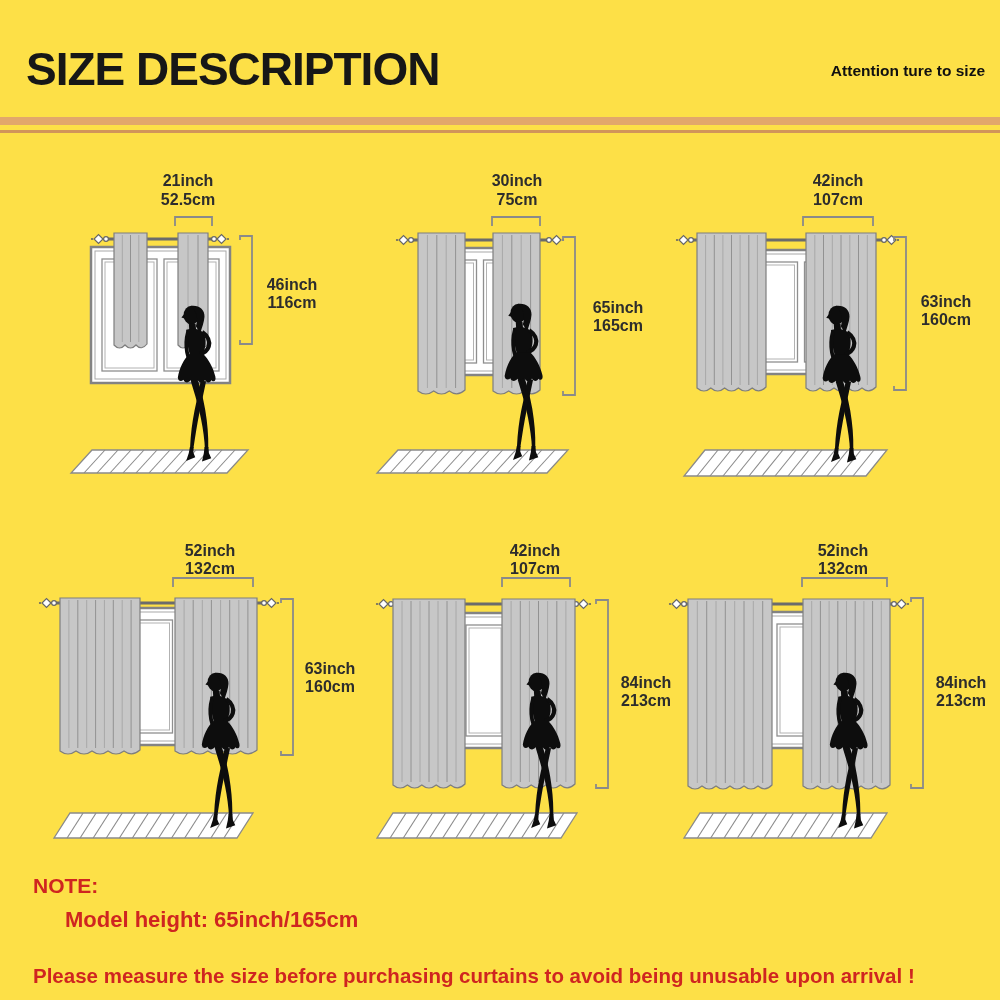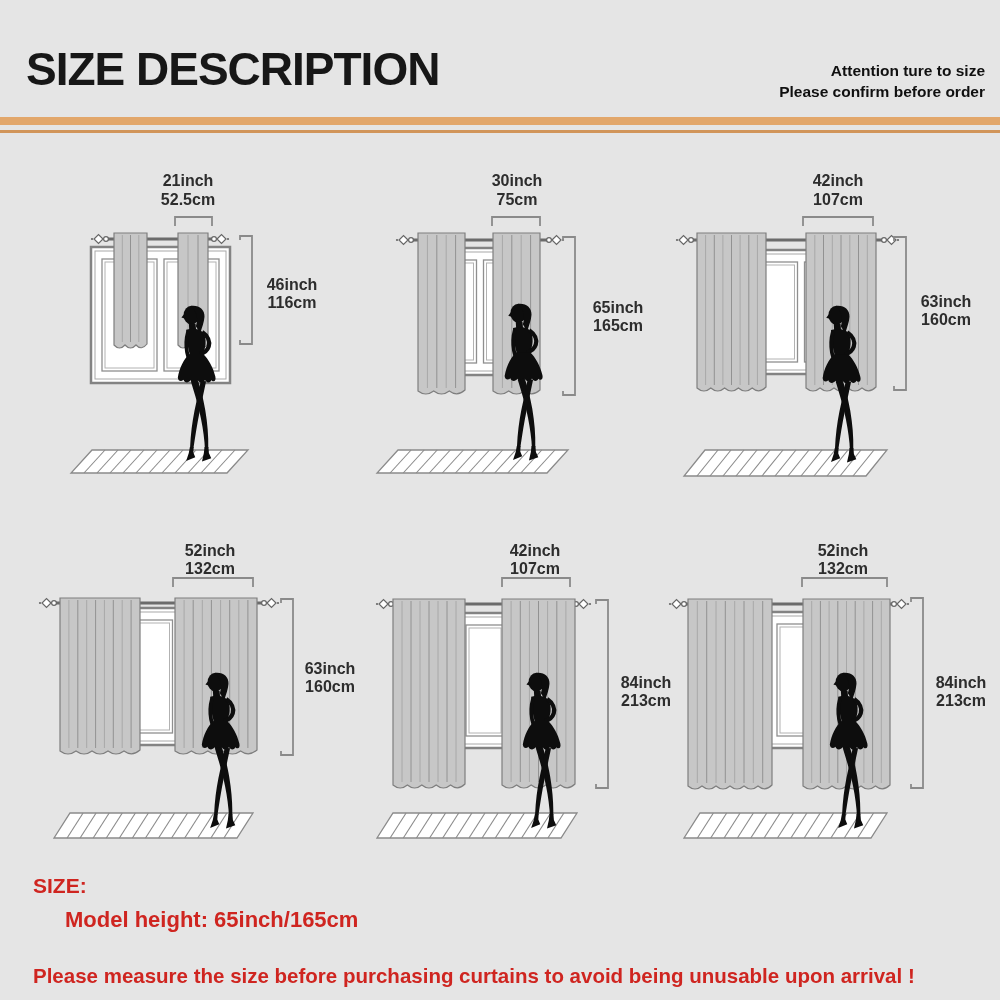--- a/index.html
+++ b/index.html
@@ -1,40 +1,39 @@
 <!DOCTYPE html>
 <html><head>
 <meta charset="utf-8">
 <style>
   html,body{margin:0;padding:0;}
-  #page{position:relative;width:1000px;height:1000px;background:#e5e5e5;overflow:hidden;
+  #page{position:relative;width:1000px;height:1000px;background:#fde047;overflow:hidden;
         font-family:"Liberation Sans", sans-serif;}
   #title{position:absolute;left:26px;top:42px;font-size:46px;font-weight:800;
          letter-spacing:-1px;color:#171717;white-space:nowrap;}
-  #attention{position:absolute;right:15px;top:60px;text-align:right;font-size:15.5px;
+  #attention{position:absolute;right:15px;top:60px;font-size:15.5px;
              font-weight:700;color:#101010;line-height:1.38;}
   .bar-thick{position:absolute;left:0;top:117px;width:1000px;height:8px;}
   .bar-thin{position:absolute;left:0;top:130px;width:1000px;height:2.5px;}
   #illustrations{position:absolute;left:0;top:150px;width:1000px;height:710px;}
   .mlabel{font:700 16px "Liberation Sans", sans-serif;fill:#2d2d2d;}
   .note-line{position:absolute;left:33px;font-weight:700;white-space:nowrap;}
   #note-heading{top:874px;font-size:21px;}
   #note-model{top:907px;font-size:22px;}
   #note-warning{top:964px;font-size:20.5px;}
 </style>
 </head>
 <body>
 
 <div id="page">
 
   <div id="title">SIZE DESCRIPTION</div>
 
   <div id="attention">
     <div>Attention ture to size</div>
-    <div>Please confirm before order</div>
   </div>
 
   <div class="bar-thick" style="background: rgb(226, 167, 107);"></div>
   <div class="bar-thin" style="background: rgb(209, 149, 90);"></div>
 
   <svg id="illustrations" viewBox="0 0 1000 710" xmlns="http://www.w3.org/2000/svg">
       <g>
         <g>
           <rect x="91" y="97" width="139" height="136" stroke="#838383" stroke-width="2.5" fill="#ffffff"></rect>
           <rect x="95" y="101" width="131" height="128" stroke="#a8a8a8" stroke-width="1" fill="none"></rect>
@@ -466,17 +465,17 @@
           <path d="M20,90.5 L22.4,90.5 L22.2,94 L23.4,97 L17.6,99.3 L19.3,94.3 Z"></path>
           <path d="M29.3,90.5 L31.8,90.5 L32.1,94.3 L33.6,97.6 L27.7,99.7 L28.9,94.3 Z"></path>
         </g>
         <text x="843" y="406" text-anchor="middle" class="mlabel">52inch</text>
         <text x="843" y="424" text-anchor="middle" class="mlabel">132cm</text>
         <text x="961" y="538" text-anchor="middle" class="mlabel">84inch</text>
         <text x="961" y="556" text-anchor="middle" class="mlabel">213cm</text>
       </g>
     </svg>
 
-  <div id="note-heading" class="note-line" style="color: rgb(207, 37, 32);">SIZE:</div>
+  <div id="note-heading" class="note-line" style="color: rgb(207, 37, 32);">NOTE:</div>
   <div id="note-model" class="note-line" style="color: rgb(207, 37, 32); margin-left: 32px;">Model height: 65inch/165cm</div>
   <div id="note-warning" class="note-line" style="color: rgb(207, 37, 32);">Please measure the size before purchasing curtains to avoid being unusable upon arrival !</div>
 
 </div>
 
 </body></html>

